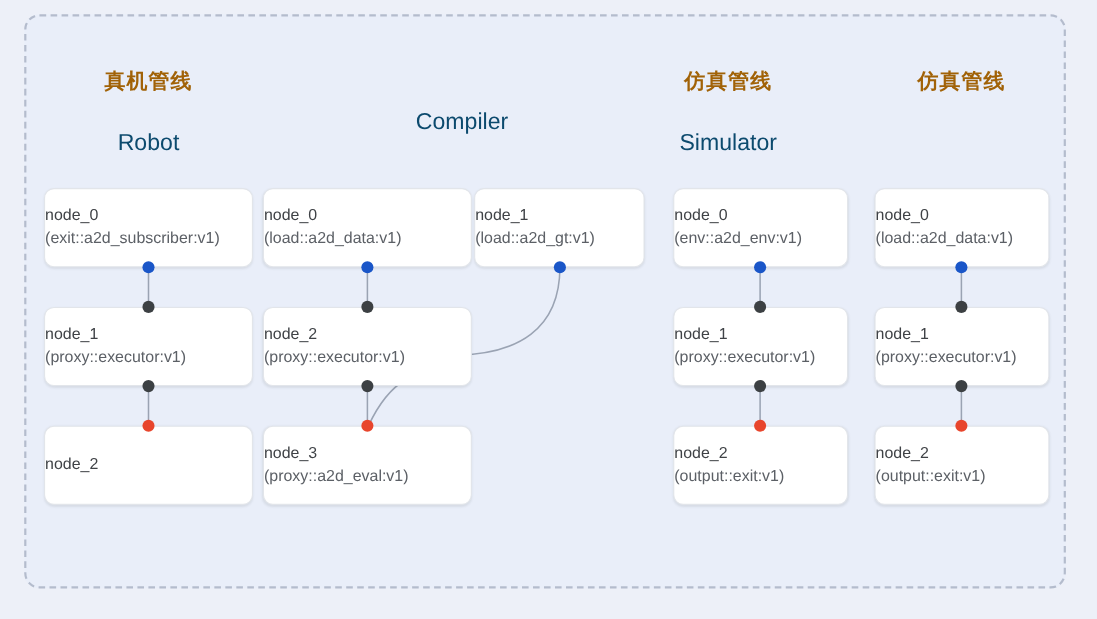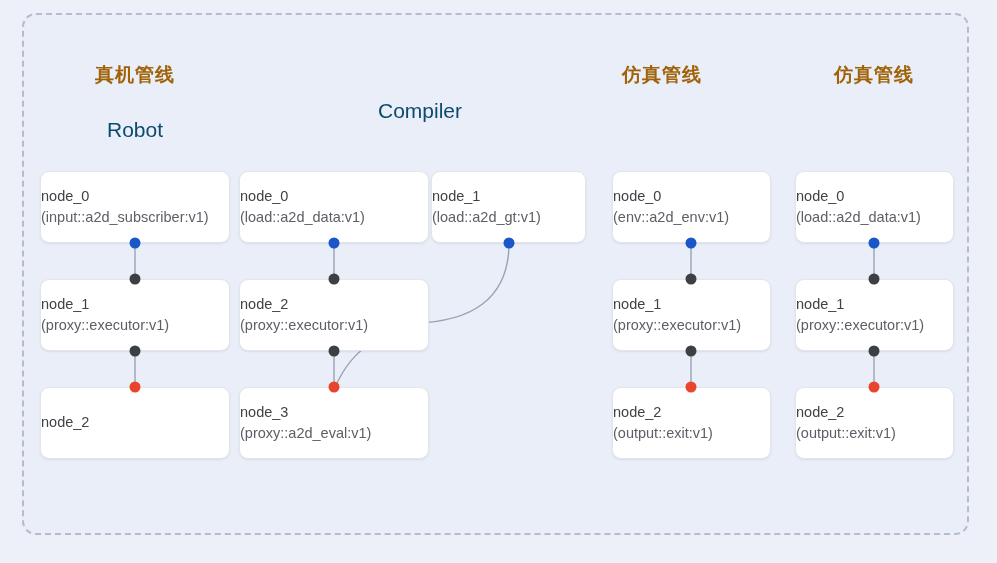--- a/index.html
+++ b/index.html
@@ -122,29 +122,30 @@
   <div id="headers">
       <div class="col-head" style="left: 45px; top: 65px; width: 180px;">
         <span class="cn">真机管线</span>
         <span class="en">Robot</span>
       </div>
       <div class="col-head" style="left: 330px; top: 65px; width: 180px;">
         <span class="en">Compiler</span>
       </div>
       <div class="col-head" style="left: 572px; top: 65px; width: 180px;">
         <span class="cn">仿真管线</span>
+        <span class="en">Simulator</span>
       </div>
       <div class="col-head" style="left: 784px; top: 65px; width: 180px;">
         <span class="cn">仿真管线</span>
       </div>
     </div>
   <div id="nodes">
       <div class="node" style="left: 40px; top: 171px; width: 190px; height: 72px;">
         <div class="nid">node_0</div>
-        <div class="nspec">(input::a2d_subscriber:v1)</div>
+        <div class="nspec">(exit::a2d_subscriber:v1)</div>
       </div>
       <div class="node" style="left: 40px; top: 279px; width: 190px; height: 72px;">
         <div class="nid">node_1</div>
         <div class="nspec">(proxy::executor:v1)</div>
       </div>
       <div class="node" style="left: 40px; top: 387px; width: 190px; height: 72px;">
         <div class="nid">node_2</div>
       </div>
       <div class="node" style="left: 239px; top: 171px; width: 190px; height: 72px;">
         <div class="nid">node_0</div>

